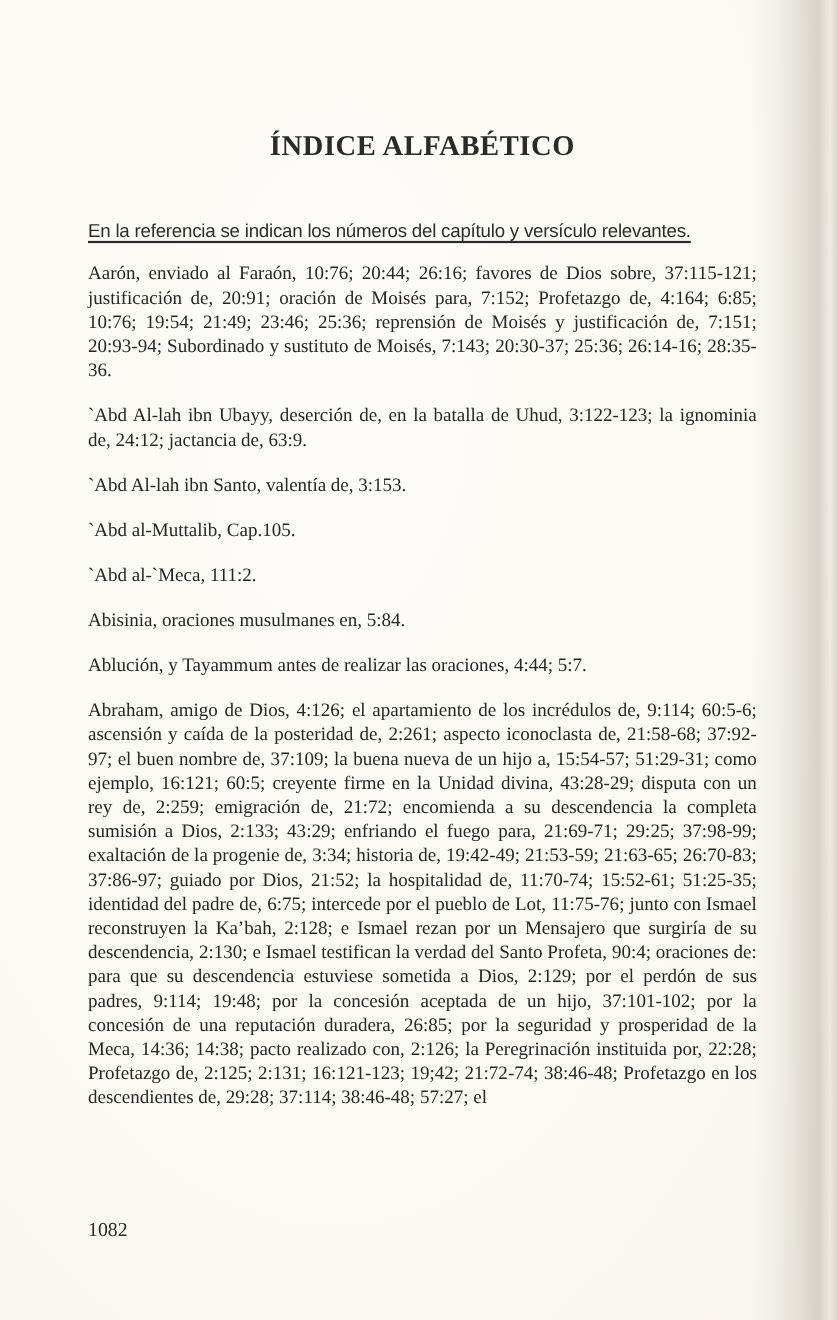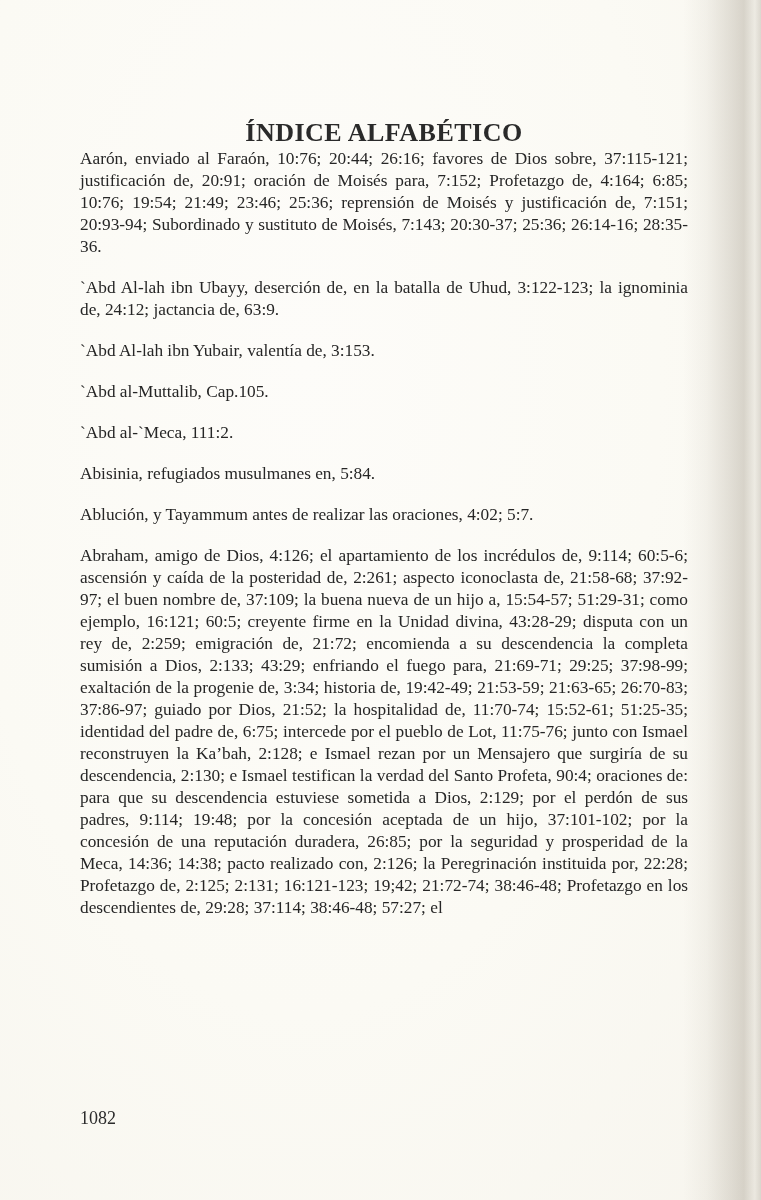--- a/index.html
+++ b/index.html
@@ -76,28 +76,29 @@
   }
 </style>
 </head>
 <body>
 
 <div class="page">
 
   <div class="content">
     <h1 class="title">ÍNDICE ALFABÉTICO</h1>
 
+    <p class="note">En la referencia se indican los números del capítulo y versículo relevantes.</p>
 
     <p class="entry">Aarón, enviado al Faraón, 10:76; 20:44; 26:16; favores de Dios sobre, 37:115-121; justificación de, 20:91; oración de Moisés para, 7:152; Profetazgo de, 4:164; 6:85; 10:76; 19:54; 21:49; 23:46; 25:36; reprensión de Moisés y justificación de, 7:151; 20:93-94; Subordinado y sustituto de Moisés, 7:143; 20:30-37; 25:36; 26:14-16; 28:35-36.</p>
     <p class="entry">`Abd Al-lah ibn Ubayy, deserción de, en la batalla de Uhud, 3:122-123; la ignominia de, 24:12; jactancia de, 63:9.</p>
-    <p class="entry">`Abd Al-lah ibn Yubair, valentía de, 3:153.</p>
+    <p class="entry">`Abd Al-lah ibn Santo, valentía de, 3:153.</p>
     <p class="entry">`Abd al-Muttalib, Cap.105.</p>
     <p class="entry">`Abd al-`Meca, 111:2.</p>
-    <p class="entry">Abisinia, refugiados musulmanes en, 5:84.</p>
-    <p class="entry">Ablución, y Tayammum antes de realizar las oraciones, 4:02; 5:7.</p>
+    <p class="entry">Abisinia, oraciones musulmanes en, 5:84.</p>
+    <p class="entry">Ablución, y Tayammum antes de realizar las oraciones, 4:44; 5:7.</p>
     <p class="entry">Abraham, amigo de Dios, 4:126; el apartamiento de los incrédulos de, 9:114; 60:5-6; ascensión y caída de la posteridad de, 2:261; aspecto iconoclasta de, 21:58-68; 37:92-97; el buen nombre de, 37:109; la buena nueva de un hijo a, 15:54-57; 51:29-31; como ejemplo, 16:121; 60:5; creyente firme en la Unidad divina, 43:28-29; disputa con un rey de, 2:259; emigración de, 21:72; encomienda a su descendencia la completa sumisión a Dios, 2:133; 43:29; enfriando el fuego para, 21:69-71; 29:25; 37:98-99; exaltación de la progenie de, 3:34; historia de, 19:42-49; 21:53-59; 21:63-65; 26:70-83; 37:86-97; guiado por Dios, 21:52; la hospitalidad de, 11:70-74; 15:52-61; 51:25-35; identidad del padre de, 6:75; intercede por el pueblo de Lot, 11:75-76; junto con Ismael reconstruyen la Ka’bah, 2:128; e Ismael rezan por un Mensajero que surgiría de su descendencia, 2:130; e Ismael testifican la verdad del Santo Profeta, 90:4; oraciones de: para que su descendencia estuviese sometida a Dios, 2:129; por el perdón de sus padres, 9:114; 19:48; por la concesión aceptada de un hijo, 37:101-102; por la concesión de una reputación duradera, 26:85; por la seguridad y prosperidad de la Meca, 14:36; 14:38; pacto realizado con, 2:126; la Peregrinación instituida por, 22:28; Profetazgo de, 2:125; 2:131; 16:121-123; 19;42; 21:72-74; 38:46-48; Profetazgo en los descendientes de, 29:28; 37:114; 38:46-48; 57:27; el</p>
   </div>
 
   <div class="page-number">1082</div>
 
   <div class="page-edge"></div>
 
 </div>
 
 </body></html>

